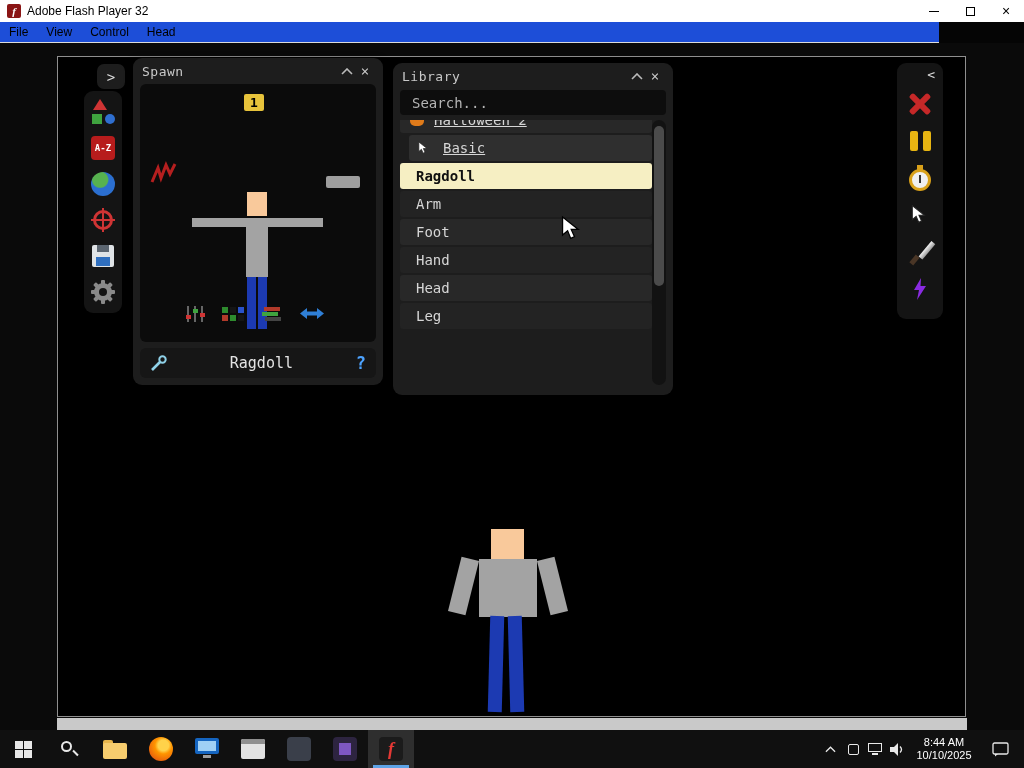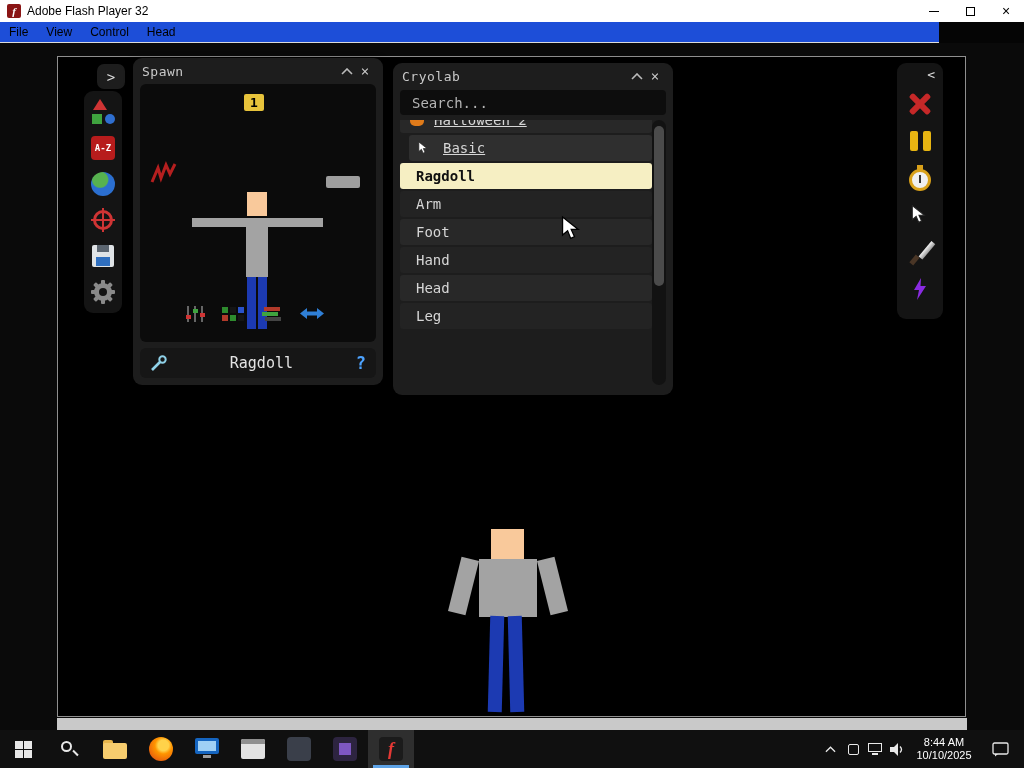--- a/index.html
+++ b/index.html
@@ -297,21 +297,21 @@
         <circle cx="12.5" cy="4.5" r="3.2" fill="none" stroke="#8fd1e8" stroke-width="2"></circle>
         <line x1="2" y1="15" x2="10.5" y2="6.5" stroke="#8fd1e8" stroke-width="2.6"></line>
       </svg>
       <span class="spawn-name">Ragdoll</span>
       <span class="help-q">?</span>
     </div>
   </div>
 
   <div class="panel library-panel">
     <div class="panel-header">
-      <span class="panel-title">Cryolab</span>
+      <span class="panel-title">Library</span>
       <div class="hdr-btn">
         <svg width="12" height="7" viewBox="0 0 12 7">
             <polyline points="1,6 6,1 11,6" fill="none" stroke="#bbb" stroke-width="1.6"></polyline>
           </svg>
       </div>
       <div class="hdr-btn">
           <span>×</span>
         </div>
     </div>
     <div class="search-box">

